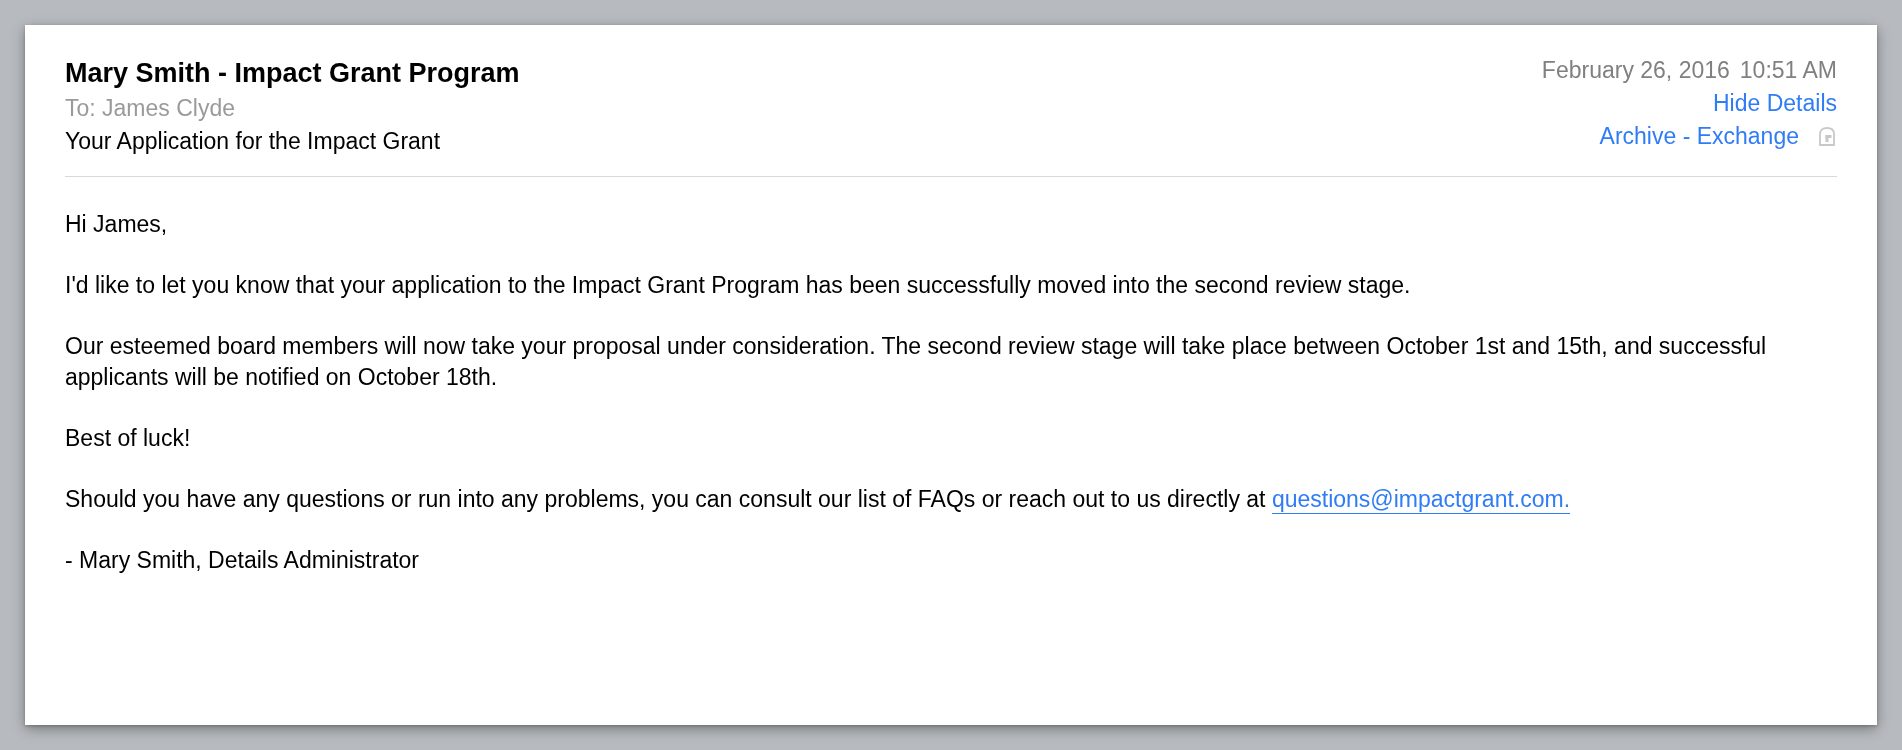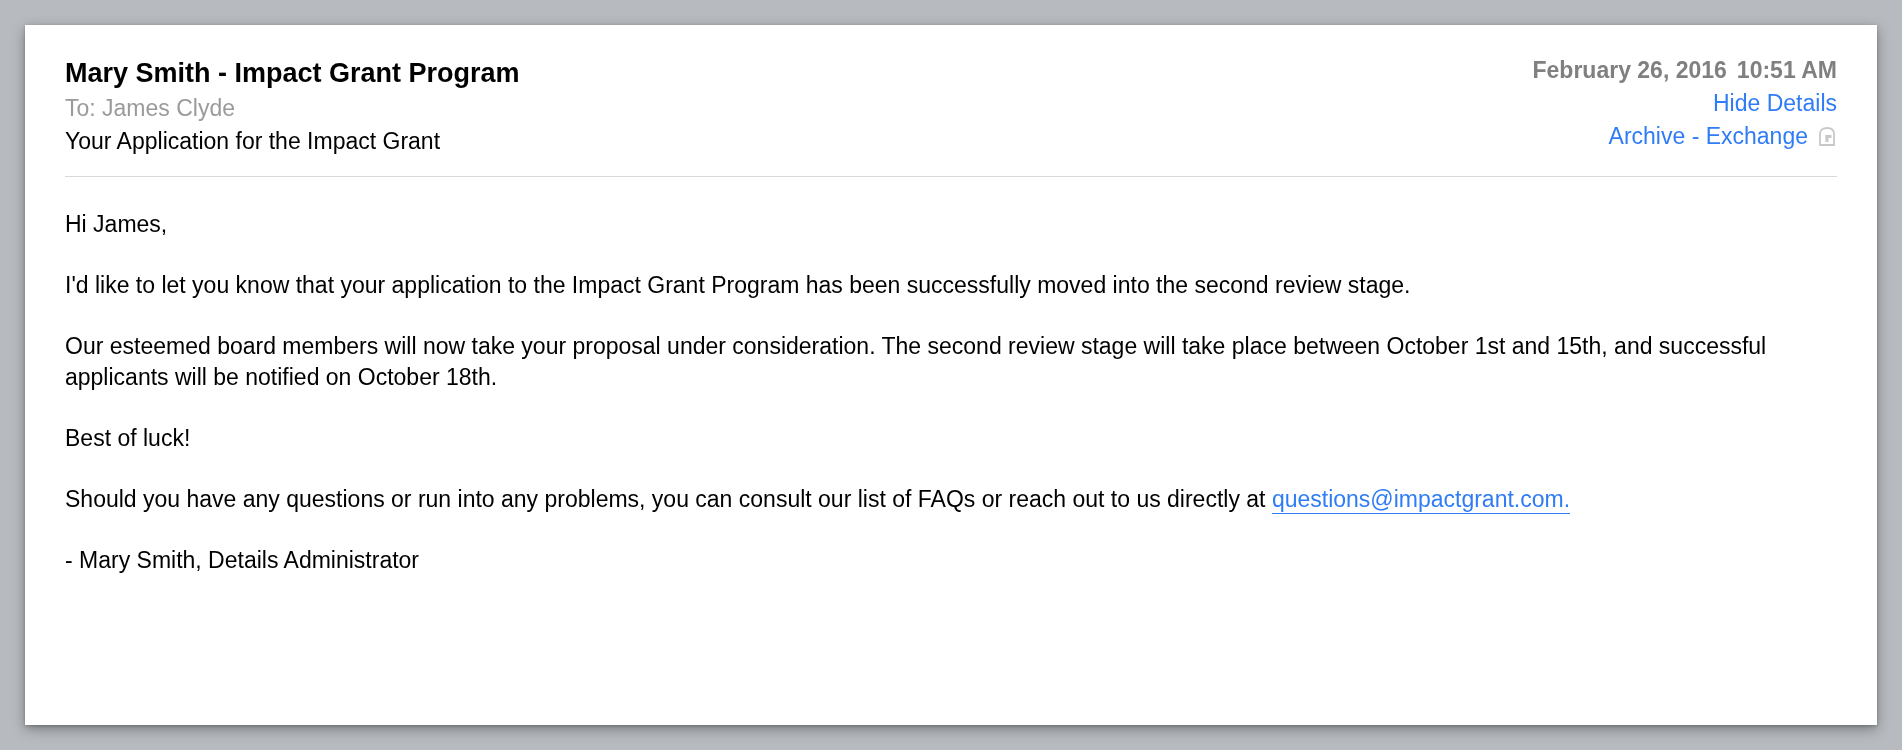--- a/index.html
+++ b/index.html
@@ -47,38 +47,37 @@
   .meta-right {
     position: absolute;
     right: 0;
     top: 0;
     text-align: right;
   }
   .timestamp {
     font-size: 23px;
     color: #808080;
     line-height: 1.35;
-    font-weight: bold;
   }
   .timestamp .date { margin-right: 10px; }
   .hide-details {
     font-size: 23px;
     color: #2f7cf6;
     line-height: 1.35;
     margin-top: 2px;
     cursor: pointer;
   }
   .archive-row {
     font-size: 23px;
     line-height: 1.35;
     margin-top: 2px;
     display: flex;
     align-items: center;
     justify-content: flex-end;
-    gap: 9px;
+    gap: 18px;
   }
   .archive-label {
     color: #2f7cf6;
   }
   .mailbox-icon {
     width: 20px;
     height: 24px;
     display: inline-block;
   }
   .mailbox-icon svg {

